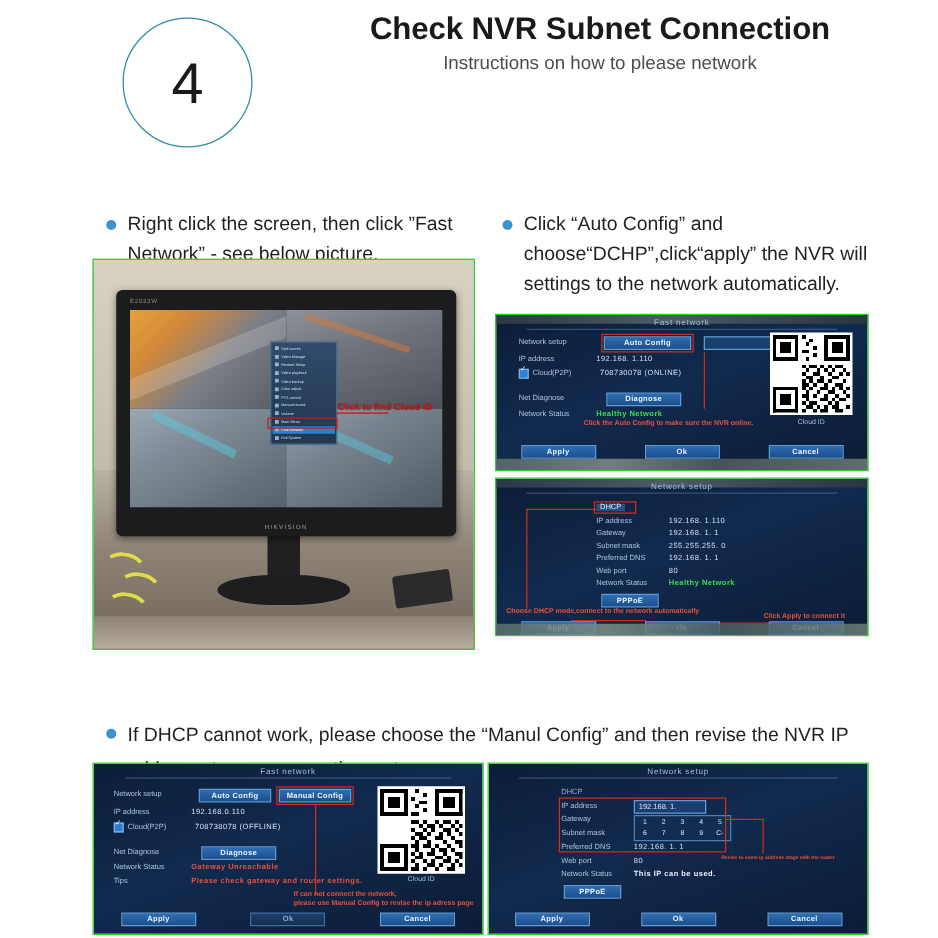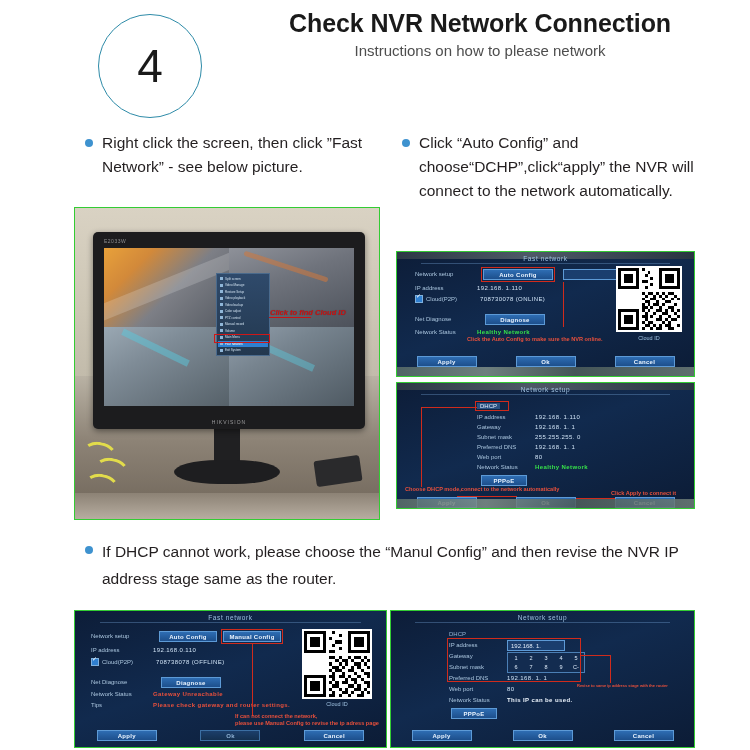--- a/index.html
+++ b/index.html
@@ -25,21 +25,21 @@
   .title-wrap{position:absolute;left:230px;top:8px;width:500px;text-align:center;}
   .main-title{
     font-size:25px;font-weight:700;color:#1a1a1a;letter-spacing:-0.1px;
     line-height:30px;margin:0 0 3px 0;white-space:nowrap;
   }
   .subtitle{
     font-size:15px;color:#4d4d4d;line-height:20px;font-weight:400;
   }
 
   
-  .bullet{position:absolute;display:flex;}
+  .bullet{position:absolute;display:flex;margin-top:37px;}
   .dot{
     width:8px;height:8px;border-radius:50%;background:#3e92cf;
     margin-top:8px;margin-right:9px;flex:0 0 auto;
   }
   .btext{font-size:15.5px;line-height:24px;color:#231f20;}
   #bullet-1{left:85px;top:131px;width:290px;}
   #bullet-2{left:402px;top:131px;width:330px;}
   #bullet-3{left:85px;top:538px;width:610px;}
   #bullet-3 .btext{line-height:27px;font-size:15.5px;}
 
@@ -78,22 +78,22 @@
     height:6px;margin:0.5px 1px;display:flex;align-items:center;
     font-size:3px;color:#cfe0ef;padding-left:2px;white-space:nowrap;overflow:hidden;
   }
   .ctxitem .sq{width:3px;height:3px;background:#8fb6d8;margin-right:2px;flex:0 0 auto;}
   .ctxitem.sel{background:#2f7fd0;color:#fff;}
   .ctx-highlight{
     position:absolute;left:110px;top:86px;width:56px;height:9px;
     border:1.2px solid #d01717;box-sizing:border-box;
   }
   .photo-note{
-    position:absolute;left:166px;top:60px;font-size:7.5px;color:#cc1111;
-    font-weight:700;white-space:nowrap;text-shadow:0 0 1px rgba(0,0,0,.3);font-style:italic;
+    position:absolute;left:166px;top:73px;font-size:7.5px;color:#cc1111;
+    font-weight:700;white-space:nowrap;text-shadow:0 0 1px rgba(0,0,0,.3);
   }
   .photo-note .line{position:absolute;left:-1px;top:9px;width:42px;height:1.4px;background:#cc1111;}
   .stand-neck{position:absolute;left:50%;transform:translateX(-50%);top:218px;width:26px;height:40px;background:#202022;}
   .stand-base{position:absolute;left:50%;transform:translateX(-50%);top:252px;width:106px;height:24px;background:#1e1e20;border-radius:50%/60%;}
   .cables{position:absolute;left:4px;top:228px;width:92px;height:74px;}
   .cable{position:absolute;border-radius:50%;border:3px solid #e2dc4b;width:30px;height:22px;border-color:#e2dc4b transparent transparent transparent;transform:rotate(10deg);}
   .adapter{position:absolute;right:18px;top:250px;width:46px;height:26px;background:#2a2a2c;border-radius:3px;transform:rotate(-8deg);}
   .desk{position:absolute;left:0;right:0;bottom:0;height:26px;background:linear-gradient(180deg,#8c8275 0%,#b7ada0 100%);}
 
   
@@ -160,32 +160,32 @@
 </head>
 <body>
 
 <div class="page">
 
   <div class="header">
     <div class="step-circle">
       <span class="num">4</span>
     </div>
     <div class="title-wrap">
-      <div class="main-title">Check NVR Network Connection</div>
+      <div class="main-title">Check NVR Subnet Connection</div>
       <div class="subtitle">Instructions on how to please network</div>
     </div>
   </div>
 
   <div class="bullet" id="bullet-1">
     <div class="dot"></div>
     <div class="btext">Right click the screen, then click ”Fast Network” - see below picture.</div>
   </div>
   <div class="bullet" id="bullet-2">
     <div class="dot"></div>
-    <div class="btext">Click “Auto Config” and choose“DCHP”,click“apply” the NVR will connect to the network automatically.</div>
+    <div class="btext">Click “Auto Config” and choose“DCHP”,click“apply” the NVR will settings to the network automatically.</div>
   </div>
   <div class="bullet" id="bullet-3">
     <div class="dot"></div>
     <div class="btext">If DHCP cannot work, please choose the “Manul Config” and then revise the NVR IP address stage same as the router.</div>
   </div>
 
   <div class="photo-frame">
     <div class="wall"></div>
     <div class="deskbg"></div>
     <div class="stand-neck"></div>

